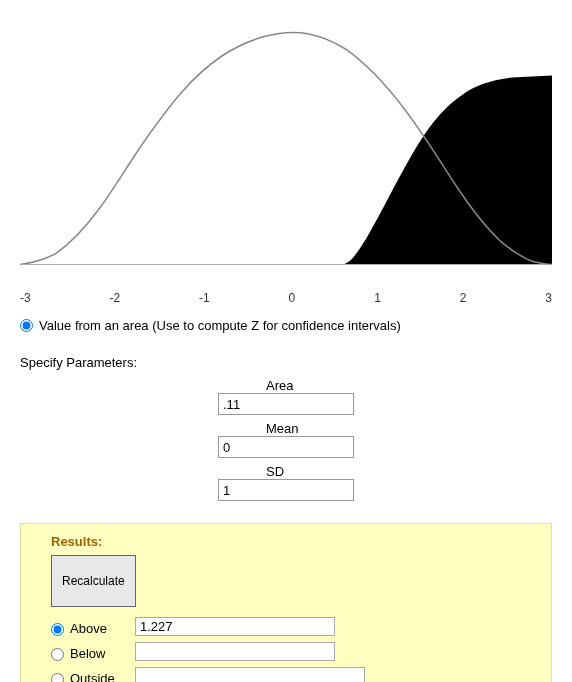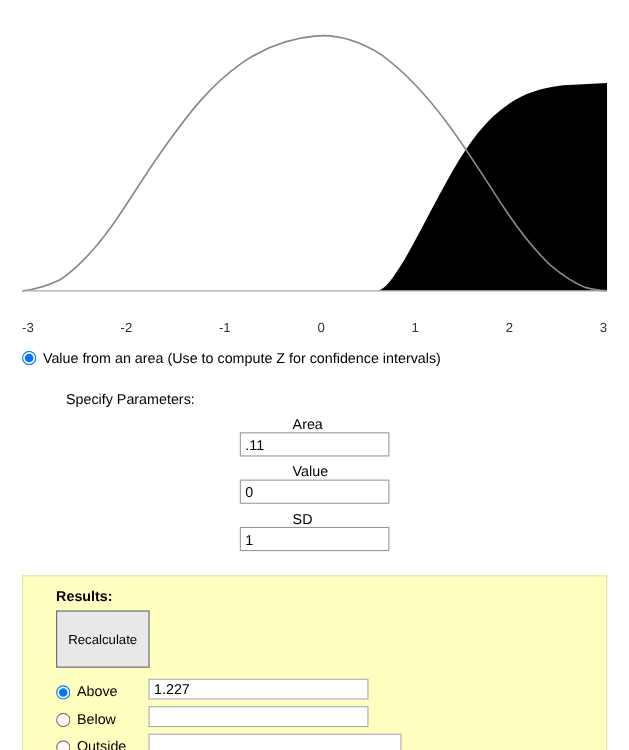--- a/index.html
+++ b/index.html
@@ -51,21 +51,21 @@
       align-items: center;
       margin-bottom: 4px;
       font-size: 13px;
     }
 
     .radio-row input[type="radio"] {
       margin-right: 6px;
     }
 
     .params-section {
-      padding: 10px 60px;
+      padding: 10px 20px;
     }
 
     .params-title {
       font-size: 13px;
       margin-bottom: 8px;
     }
 
     .param-row {
       display: flex;
       align-items: center;
@@ -91,21 +91,21 @@
       padding: 10px 30px;
       background: #ffffc0;
       border: 1px solid #e0e0a0;
       min-height: 140px;
     }
 
     .results-title {
       font-size: 13px;
       font-weight: bold;
       margin-bottom: 6px;
-      color: #000000;
+      color: #a16207;
     }
 
     .recalculate-btn {
       border: 1px solid #666;
       background: #e8e8e8;
       padding: 18px 10px;
       font-size: 12px;
       cursor: pointer;
       margin-bottom: 10px;
     }
@@ -205,21 +205,21 @@
 
 <div class="params-section">
   <div class="params-title">Specify Parameters:</div>
 
   <div class="param-row">
     <span class="param-label">Area</span>
     <input class="param-input" type="text" value=".11" style="">
   </div>
 
   <div class="param-row">
-    <span class="param-label">Value</span>
+    <span class="param-label">Mean</span>
     <input class="param-input" type="text" value="0" style="">
   </div>
 
   <div class="param-row">
     <span class="param-label">SD</span>
     <input class="param-input" type="text" value="1" style="">
   </div>
 </div>
 
 <div class="results-section">

